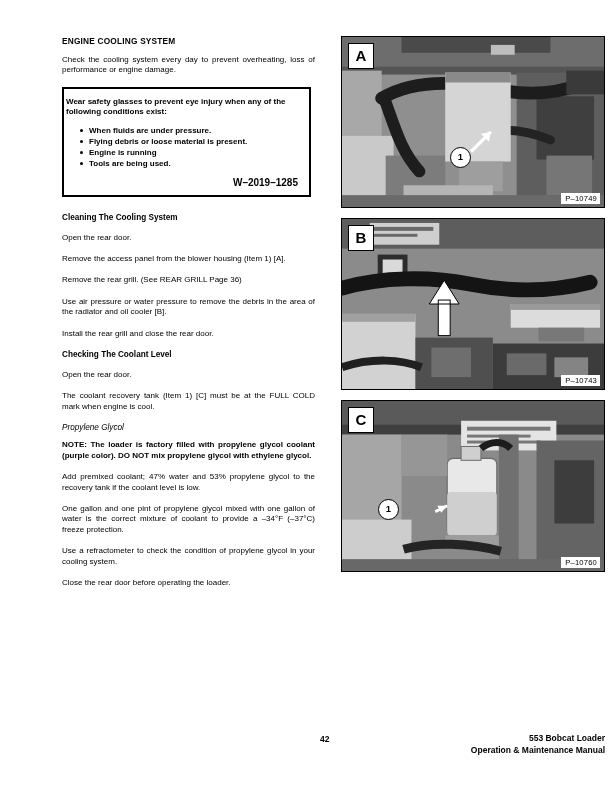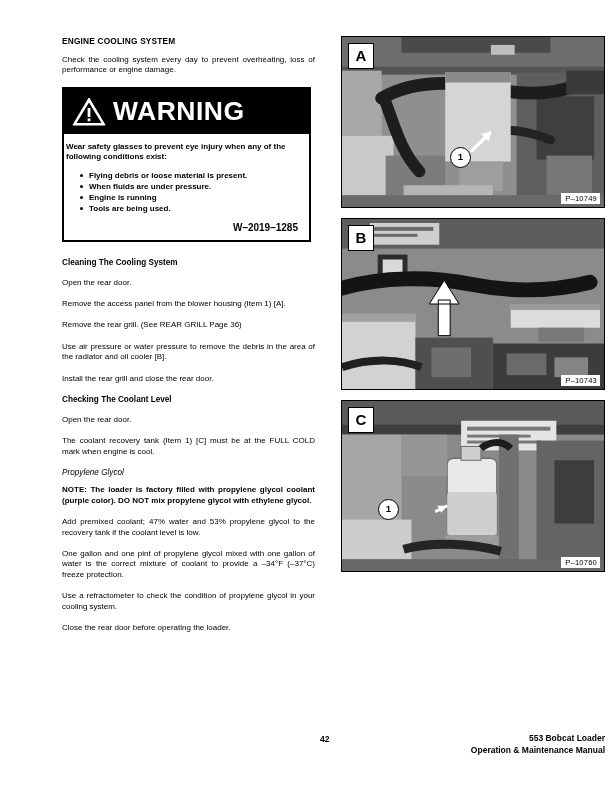--- a/index.html
+++ b/index.html
@@ -216,36 +216,25 @@
 
 <div class="page">
 
   <div class="left-col">
 
     <div class="sec-title">ENGINE COOLING SYSTEM</div>
 
     <div class="body-p">Check the cooling system every day to prevent overheating, loss of performance or engine damage.</div>
 
     <div class="warn-box">
-      <div class="warn-banner">
-        <span class="warn-tri">
-          <svg width="34" height="30" viewBox="0 0 34 30">
-            <polygon points="17,2 33,29 1,29" fill="#ffffff" stroke="#ffffff" stroke-width="1"></polygon>
-            <polygon points="17,6.5 29.5,27 4.5,27" fill="#000000"></polygon>
-            <rect x="15.6" y="12" width="2.8" height="9" fill="#ffffff"></rect>
-            <rect x="15.6" y="22.4" width="2.8" height="2.8" fill="#ffffff"></rect>
-          </svg>
-        </span>
-        <span class="warn-word">WARNING</span>
-      </div>
       <div class="warn-body">
         <div class="warn-lead">Wear safety glasses to prevent eye injury when any of the following conditions exist:</div>
         <ul class="warn-list">
+          <li>When fluids are under pressure.</li>
           <li>Flying debris or loose material is present.</li>
-          <li>When fluids are under pressure.</li>
           <li>Engine is running</li>
           <li>Tools are being used.</li>
         </ul>
         <div class="warn-code">W–2019–1285</div>
       </div>
     </div>
 
     <div class="sub-head">Cleaning The Cooling System</div>
 
     <div class="body-p nojust">Open the rear door.</div>

